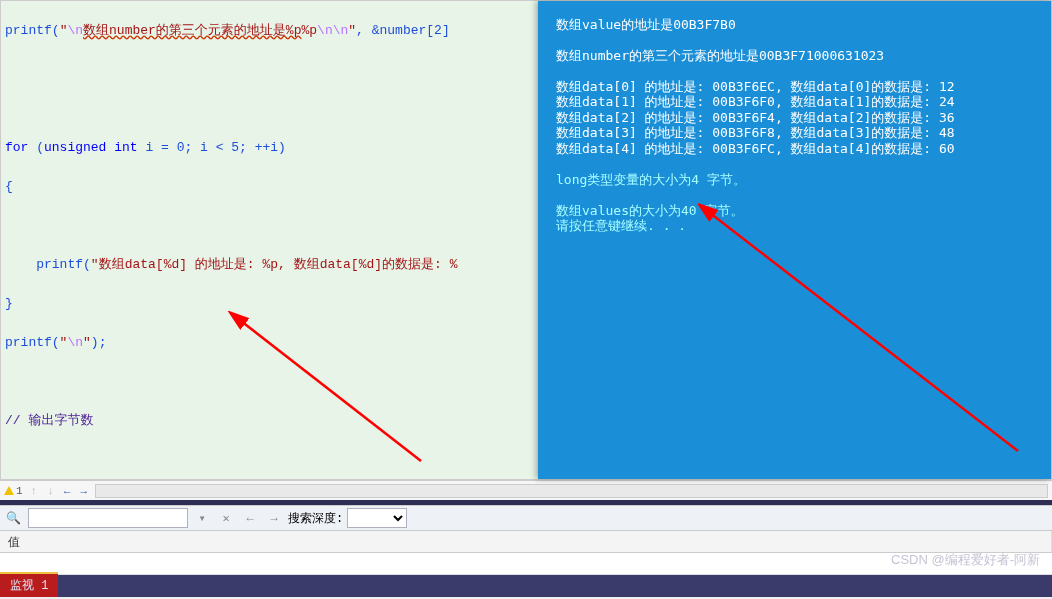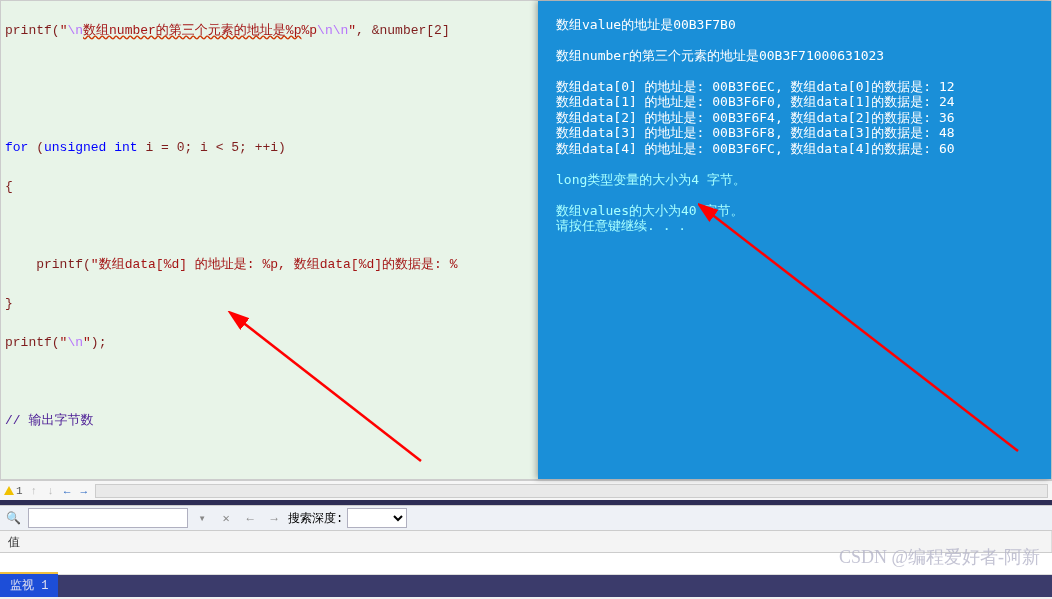--- a/index.html
+++ b/index.html
@@ -24,21 +24,21 @@
     line-height: 19.5px;
     position: relative;
     overflow: hidden;
     white-space: pre;
   }
   .code-line { display: block; }
   .kw-blue { color: #0000ff; }
   .str { color: #a31515; }
   .esc { color: #b776fb; }
   .comment { color: #4c1d95; }
-  .plain { color: #7f1d1d; }
+  .plain { color: #1d4ed8; }
   .wavy { text-decoration: underline wavy #cc3300; text-decoration-skip-ink: none; }
 
   .console-pane {
     flex: 1;
     background: #1a8fd8;
     color: #ffffff;
     font-family: "NSimSun","SimSun",Consolas,monospace;
     font-size: 13px;
     line-height: 15.5px;
     padding: 0 18px;
@@ -102,31 +102,31 @@
 
   .tab-row {
     height:22px;
     background:#3b3b6b;
     color:#e0e0f0;
     font-size:12px;
     display:flex;
     align-items:flex-end;
   }
   .tab-active{
-    background:#1d4ed8;
+    background:#b91c1c;
     padding:3px 10px;
     border-top:2px solid #f0c040;
   }
 
   .watermark{
     position:absolute;
     right:12px; bottom:30px;
     color:rgba(180,180,200,0.8);
-    font-size:18px;
-    font-family:Liberation Serif, serif;
+    font-size:13px;
+    font-family:Liberation Sans, sans-serif;
     pointer-events:none;
   }
 </style>
 </head>
 <body>
 
 <div class="main-area">
 
   <div class="code-pane">
 <span class="code-line"><span class="plain">printf</span><span class="plain">(</span><span class="str">"</span><span class="esc">\n</span><span class="str wavy">数组number的第三个元素的地址是%p</span><span class="str">%p</span><span class="esc">\n\n</span><span class="str">"</span><span class="plain">, &amp;number[2]</span></span>

